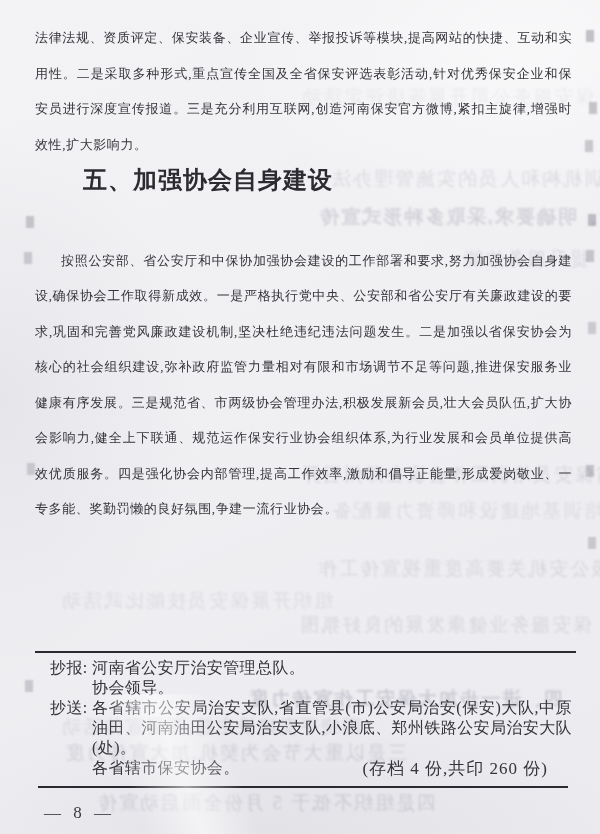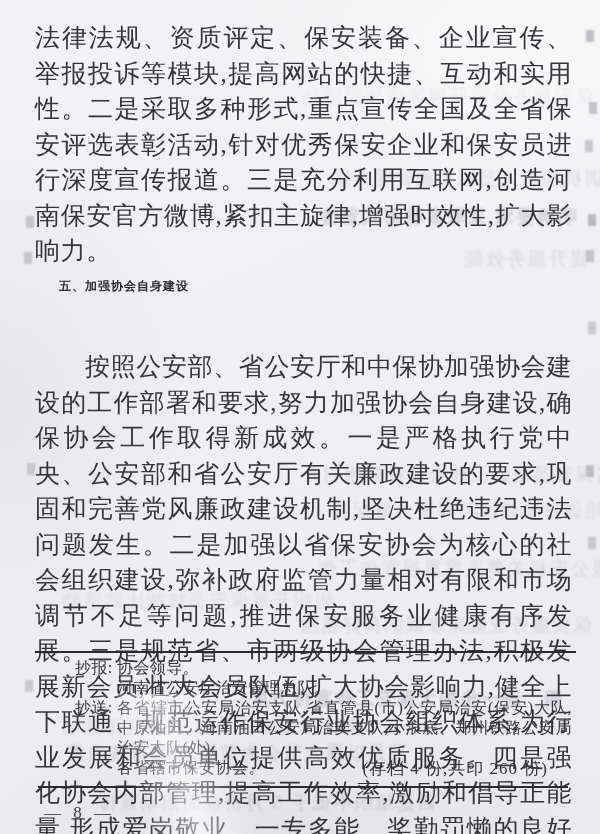--- a/index.html
+++ b/index.html
@@ -60,43 +60,43 @@
       26px 216px 2px rgba(70,70,85,.25),
       24px 252px 2px rgba(70,70,85,.22),
       27px 463px 2px rgba(70,70,85,.20),
       25px 680px 2px rgba(70,70,85,.22);
     pointer-events:none;
   }
 
   
   .doc-body { position:absolute; left:35px; right:28px; top:20px; color:#35343b; }
   .para {
-    font-size:25px; line-height:35.5px;
+    font-size:13px; line-height:35.5px;
     text-align:justify; text-justify:inter-character;
     letter-spacing:0.6px;
   }
   .para.indent { text-indent:2em;margin-top:45px; }
   .heading {
-    font-size:12px; line-height:35.5px; text-indent:2em;
+    font-size:24px; line-height:35.5px; text-indent:2em;
     font-weight:bold; color:#2c2b31;
     font-family:"Liberation Sans","DejaVu Sans",sans-serif;
     letter-spacing:1px;
   }
 
   
   .divider { position:absolute; height:2px; background:#2b2a30; }
   .divider.top    { left:35px; right:24px; top:651px; }
   .divider.bottom { left:38px; right:32px; top:786px; }
 
   .footer {
     position:absolute; left:50px; right:28px; top:658px;
     font-size:16px; line-height:20px; color:#35343b; letter-spacing:0.4px;
   }
   .entry { display:flex; }
-  .entry .label { flex:0 0 42px; white-space:nowrap;margin-left:25px; }
+  .entry .label { flex:0 0 42px; white-space:nowrap; }
   .entry .content { flex:1; text-align:justify; text-justify:inter-character; }
 
   .archive-note {
     position:absolute; right:52px; top:757px;
     font-size:17px; color:#35343b; letter-spacing:1px;
   }
   .page-number {
     position:absolute; left:44px; top:803px;
     font-size:17px; color:#3a3940; letter-spacing:4px;
   }
@@ -129,22 +129,22 @@
     <h2 class="heading">五、加强协会自身建设</h2>
     <p class="para indent">按照公安部、省公安厅和中保协加强协会建设的工作部署和要求,努力加强协会自身建设,确保协会工作取得新成效。一是严格执行党中央、公安部和省公安厅有关廉政建设的要求,巩固和完善党风廉政建设机制,坚决杜绝违纪违法问题发生。二是加强以省保安协会为核心的社会组织建设,弥补政府监管力量相对有限和市场调节不足等问题,推进保安服务业健康有序发展。三是规范省、市两级协会管理办法,积极发展新会员,壮大会员队伍,扩大协会影响力,健全上下联通、规范运作保安行业协会组织体系,为行业发展和会员单位提供高效优质服务。四是强化协会内部管理,提高工作效率,激励和倡导正能量,形成爱岗敬业、一专多能、奖勤罚懒的良好氛围,争建一流行业协会。</p>
   </main>
 
   <div class="divider top"></div>
 
   <div class="footer">
     <div class="entry">
       <span class="label">抄报:</span>
       <div class="content">
+        <div>河南省公安厅治安管理总队。</div>
         <div>协会领导。</div>
-        <div>河南省公安厅治安管理总队。</div>
       </div>
     </div>
     <div class="entry">
       <span class="label">抄送:</span>
       <div class="content">
         <div>各省辖市公安局治安支队,省直管县(市)公安局治安(保安)大队,中原油田、河南油田公安局治安支队,小浪底、郑州铁路公安局治安大队(处)。</div>
         <div>各省辖市保安协会。</div>
       </div>
     </div>
   </div>

